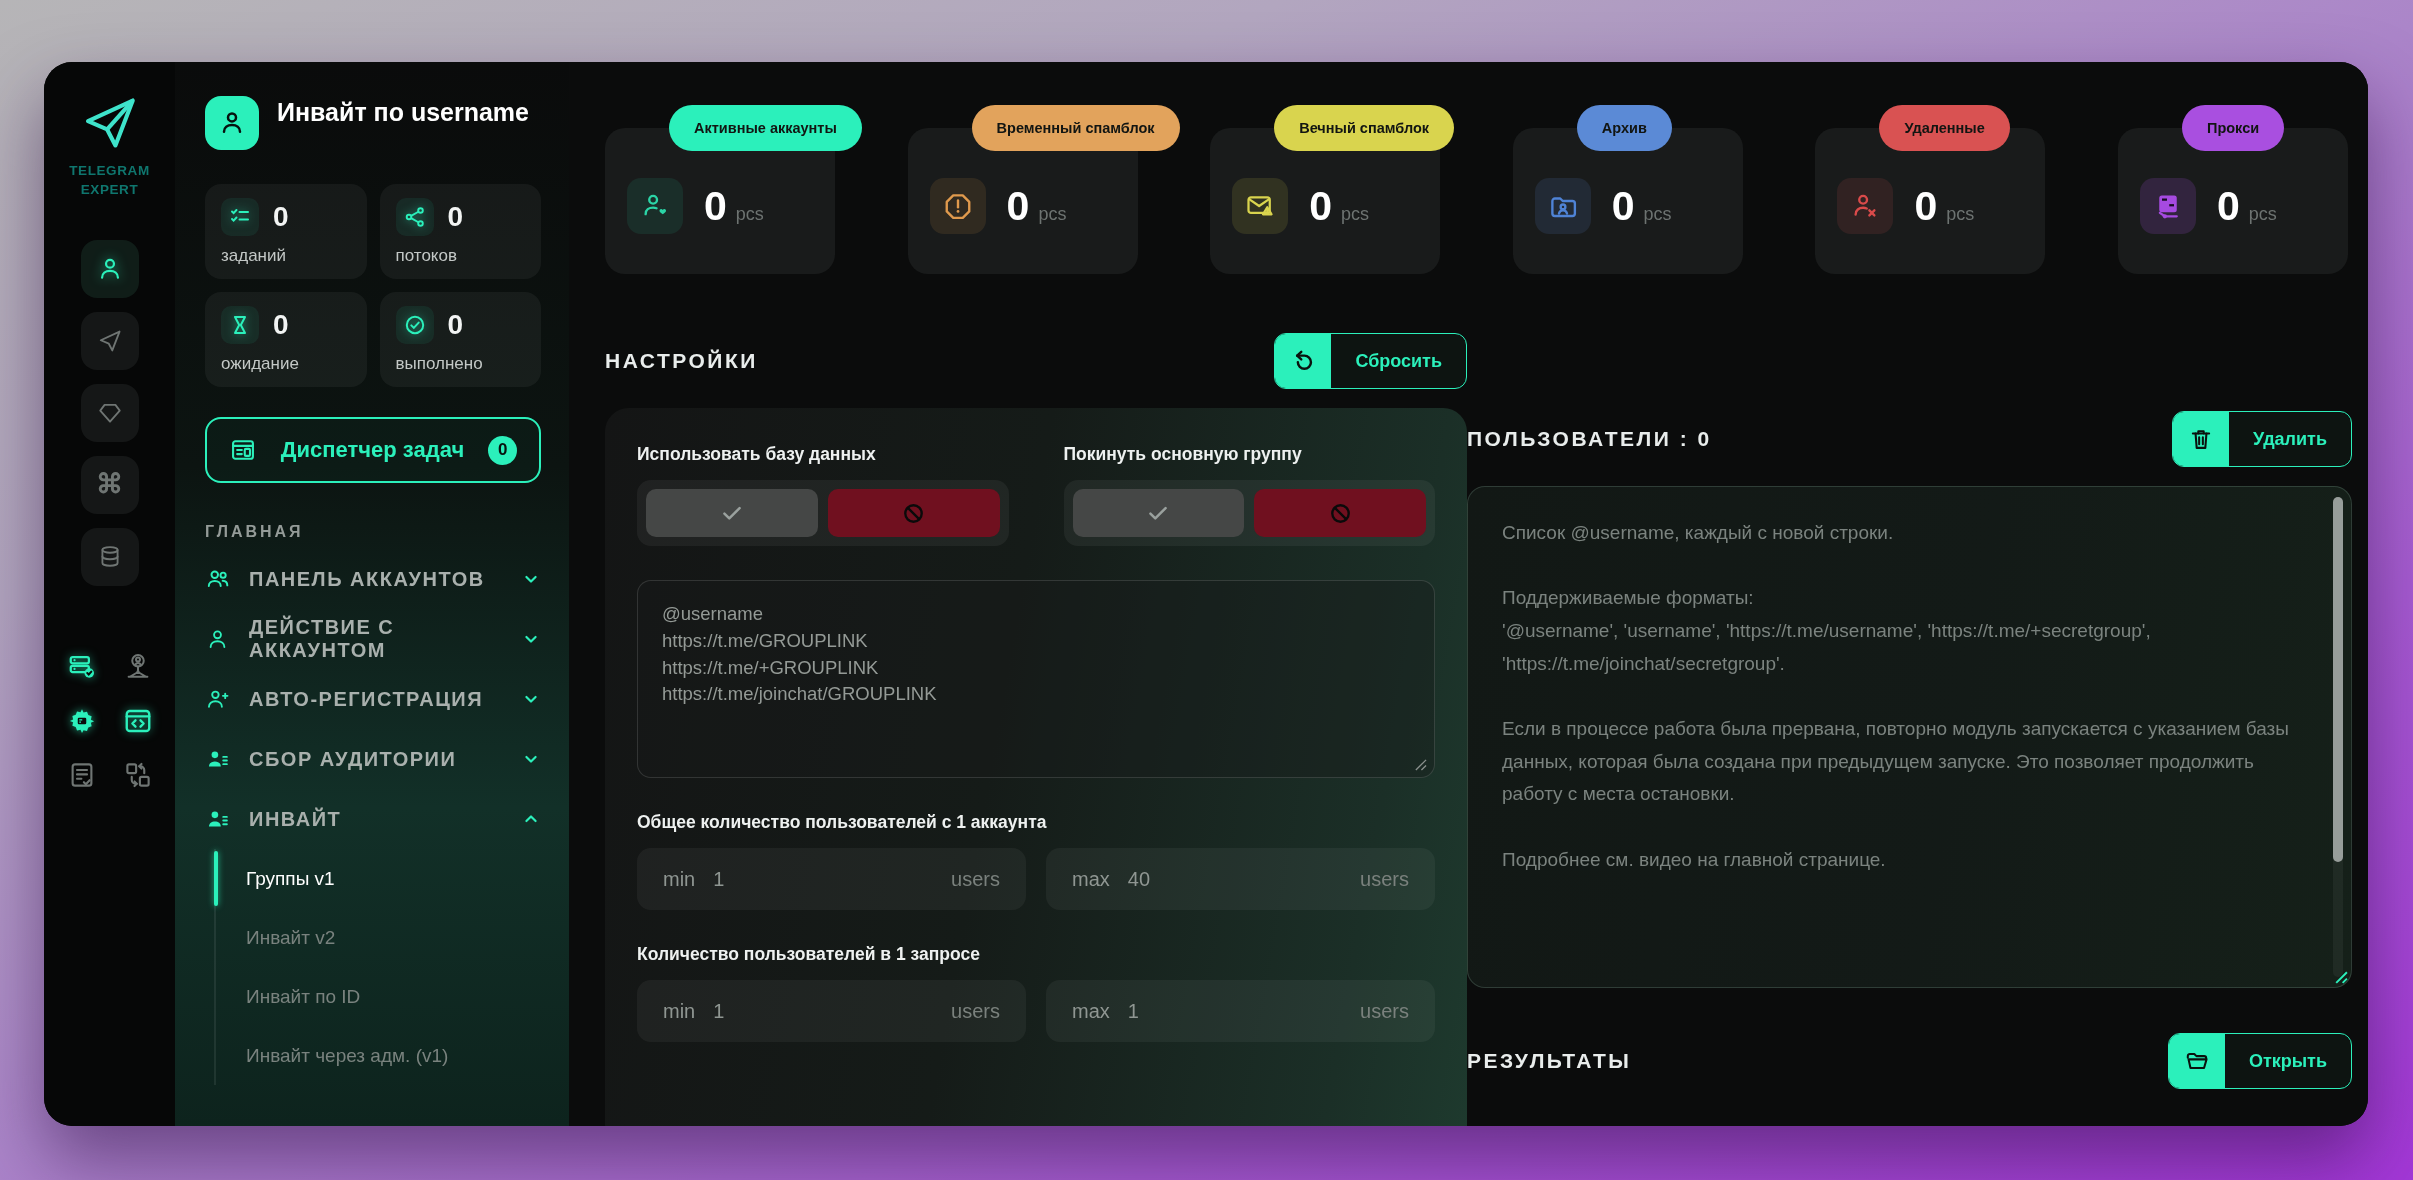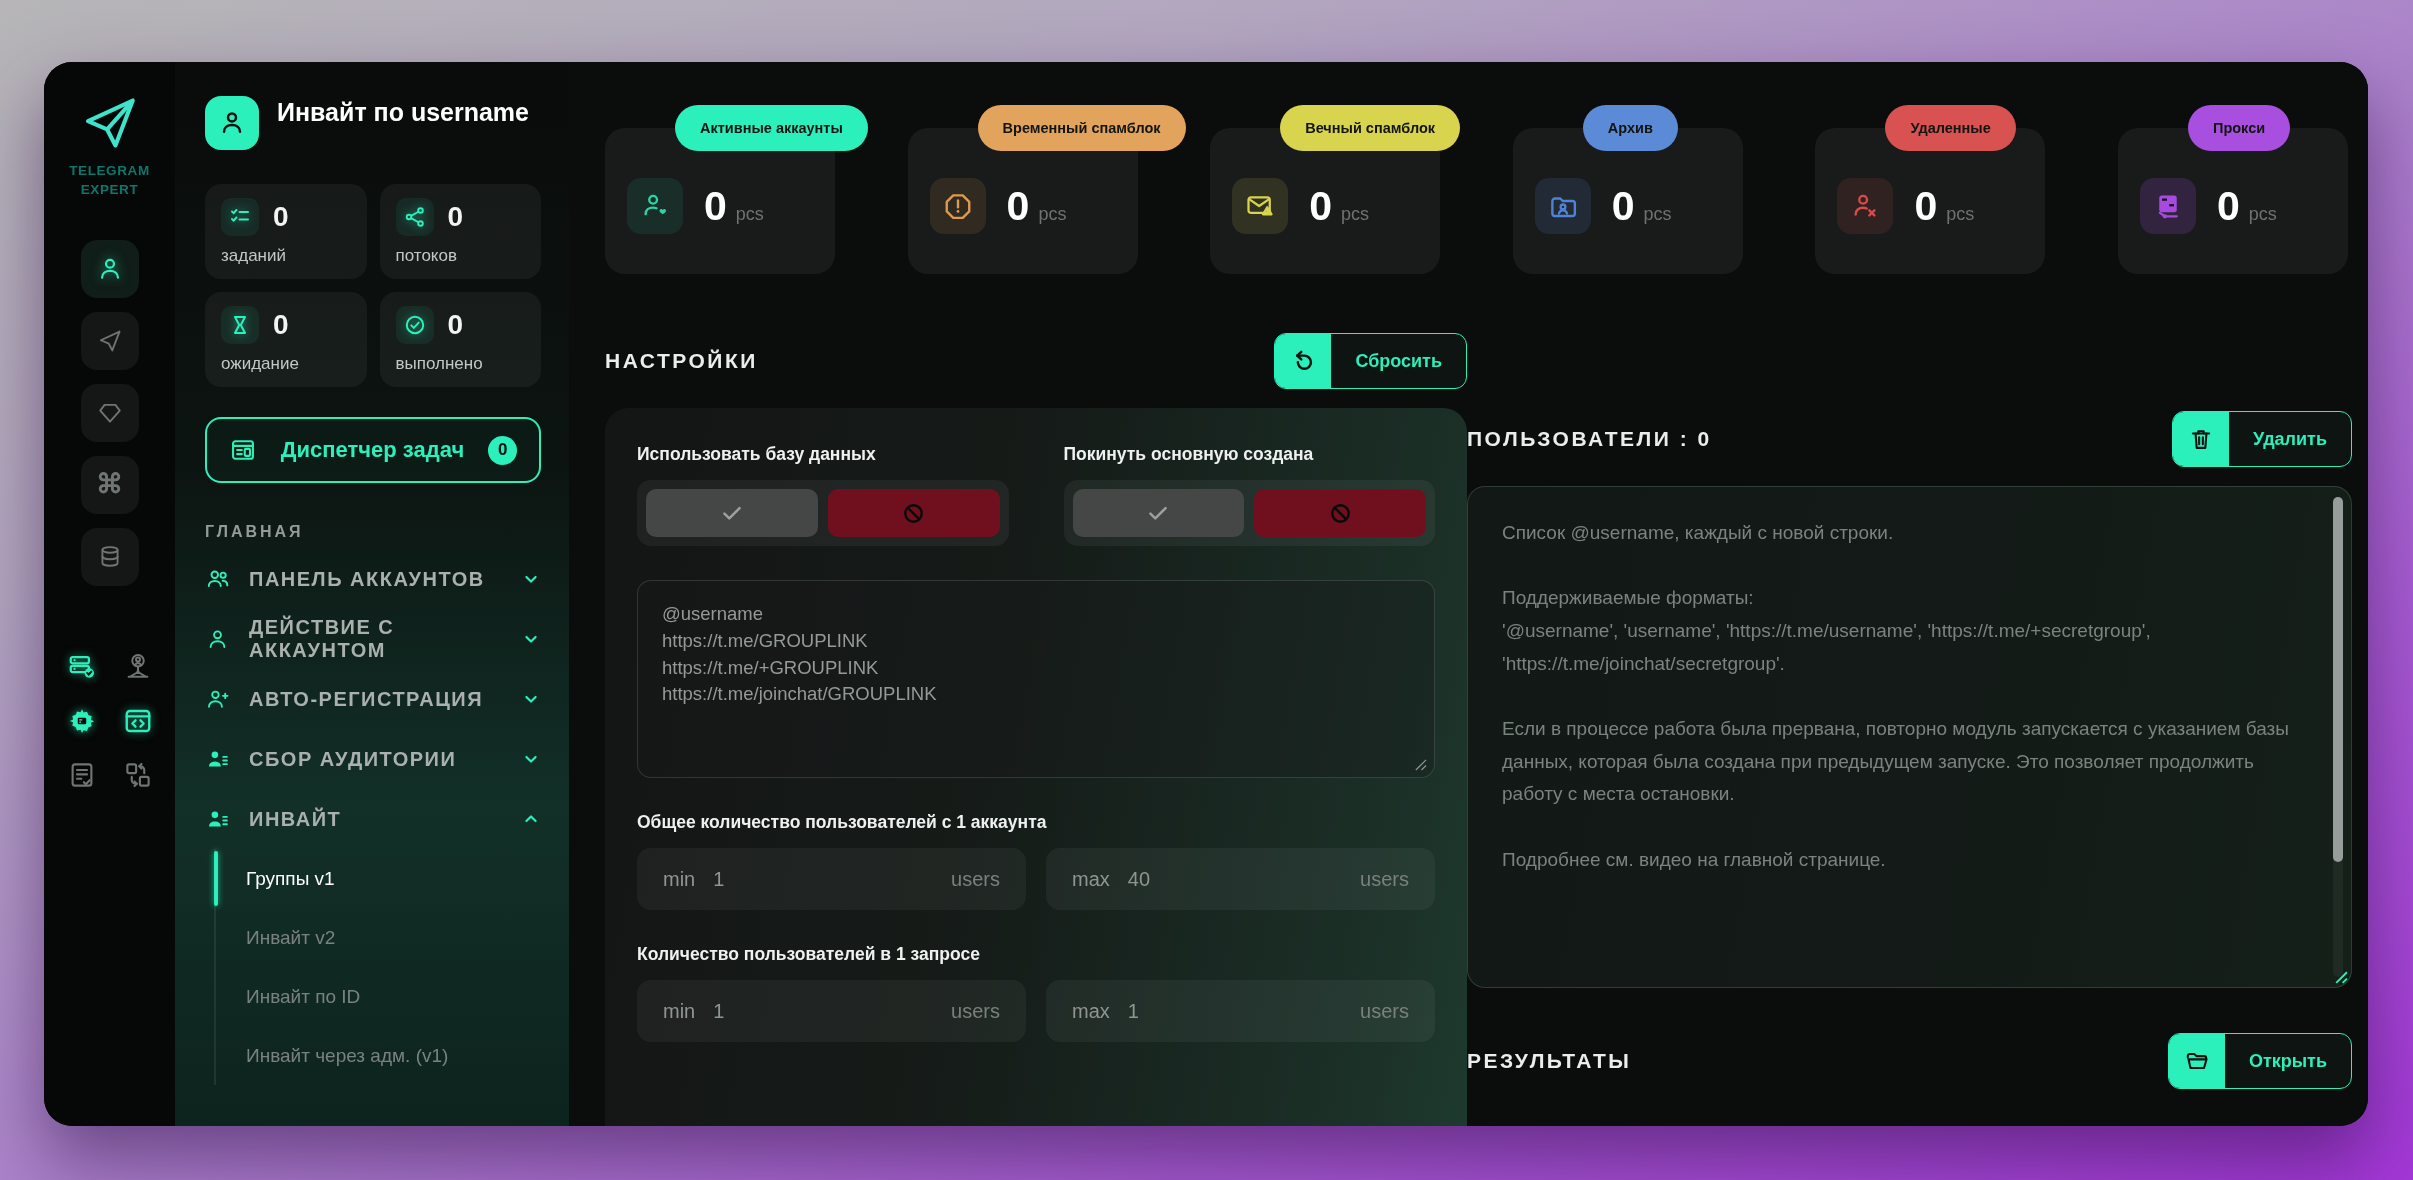--- a/index.html
+++ b/index.html
@@ -52,21 +52,21 @@
   .nav-label { flex:1; font-size:20px; font-weight:bold; color:#a9b0ad; letter-spacing:1.5px; }
   .nav-chev { color:#2bf0bb; }
   .subnav { margin-left:9px; border-left:2px solid rgba(255,255,255,.08); }
   .sub-item { position:relative; height:59px; display:flex; align-items:center; padding-left:30px; font-size:19px; color:#79827e; cursor:pointer; }
   .sub-item.active { color:#fff; }
   .sub-item.active::before { content:""; position:absolute; left:-2px; top:2px; bottom:2px; width:4px; background:#2bf0bb; border-radius:2px; box-shadow:0 0 6px rgba(43,240,187,.7); }
   
   .main { flex:1; padding:40px 16px 0 36px; background:#0b0c0c; min-width:0; }
   .cards-row { display:flex; justify-content:space-between; margin-top:26px; padding-right:4px; }
   .acct-card { position:relative; width:230px; height:146px; background:#191b1b; border-radius:20px; }
-  .pill { position:absolute; top:-23px; left:70px; height:46px; padding:0 25px; border-radius:23px; display:flex; align-items:center; font-size:14.5px; font-weight:bold; color:#121512; white-space:nowrap; }
+  .pill { position:absolute; top:-23px; left:64px; height:46px; padding:0 25px; border-radius:23px; display:flex; align-items:center; font-size:14.5px; font-weight:bold; color:#121512; white-space:nowrap; }
   .acct-body { display:flex; align-items:center; gap:21px; height:100%; padding-left:22px; padding-top:10px; }
   .tile { width:56px; height:56px; border-radius:14px; display:flex; align-items:center; justify-content:center; flex:none; }
   .acct-val { font-size:41px; font-weight:bold; color:#fff; }
   .acct-unit { font-size:18px; color:#6d7371; margin-left:9px; }
   .c0 .pill{background:#2bf0bb;} .c0 .tile{background:rgba(43,240,187,.09); color:#2bd4a6;}
   .c1 .pill{background:#e2a35c;} .c1 .tile{background:rgba(224,154,77,.12); color:#e09a4d;}
   .c2 .pill{background:#d9d44e;} .c2 .tile{background:rgba(217,212,74,.13); color:#d9d44e;}
   .c3 .pill{background:#5b8ad6;} .c3 .tile{background:rgba(90,138,214,.14); color:#4f83d6;}
   .c4 .pill{background:#d95252;} .c4 .tile{background:rgba(217,82,82,.13); color:#d94a4a;}
   .c5 .pill{background:#a94fe0;} .c5 .tile{background:rgba(169,79,224,.18); color:#a64ae0;}
@@ -492,21 +492,21 @@
                     <span>
                       <svg width="27" height="27" viewBox="0 0 24 24" fill="none" stroke="currentColor" stroke-width="2.1">
                         <circle cx="12" cy="12" r="7.3"></circle>
                         <path d="M7 7l10 10"></path>
                       </svg>
                     </span>
                   </div>
               </div>
             </div>
             <div class="toggle-group">
-              <div class="field-label">Покинуть основную создана</div>
+              <div class="field-label">Покинуть основную группу</div>
               <div class="toggle-box">
                 <div class="toggle-opt check">
                     <span>
                       <svg width="26" height="26" viewBox="0 0 24 24" fill="none" stroke="currentColor" stroke-width="2.3" stroke-linecap="round" stroke-linejoin="round">
                         <path d="M5 12.5l4.5 4.5L19 7.5"></path>
                       </svg>
                     </span>
                   </div>
                 <div class="toggle-opt block">
                     <span>

